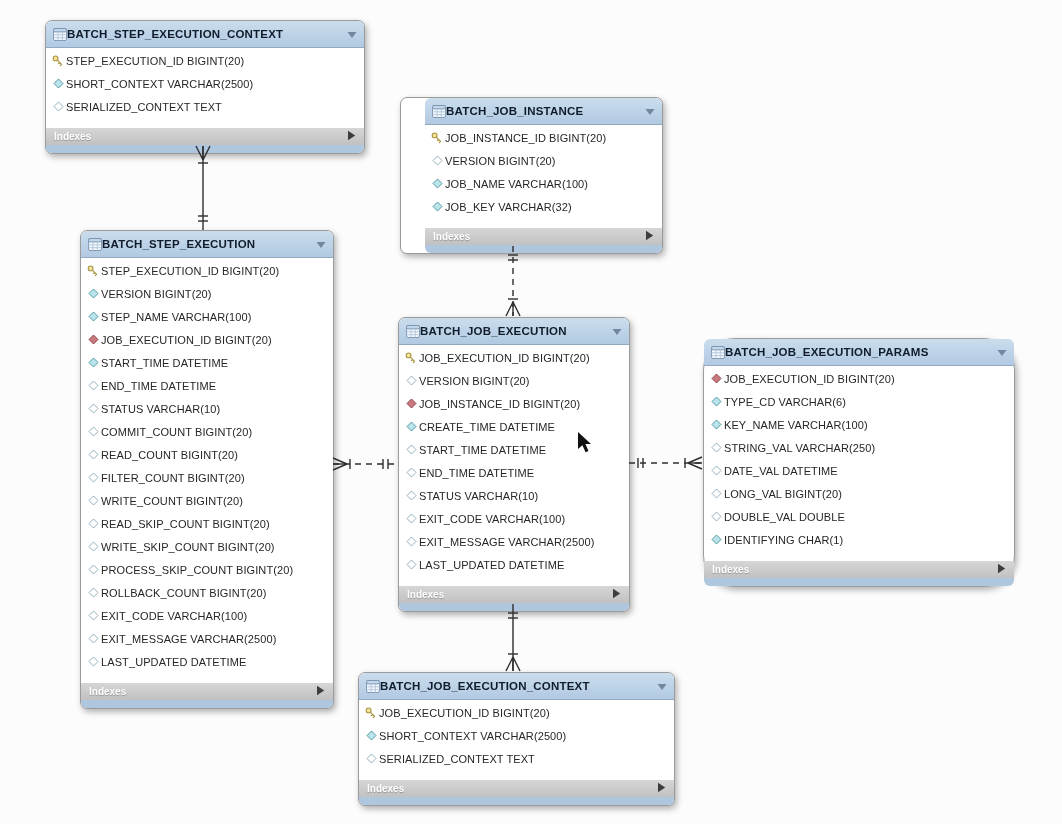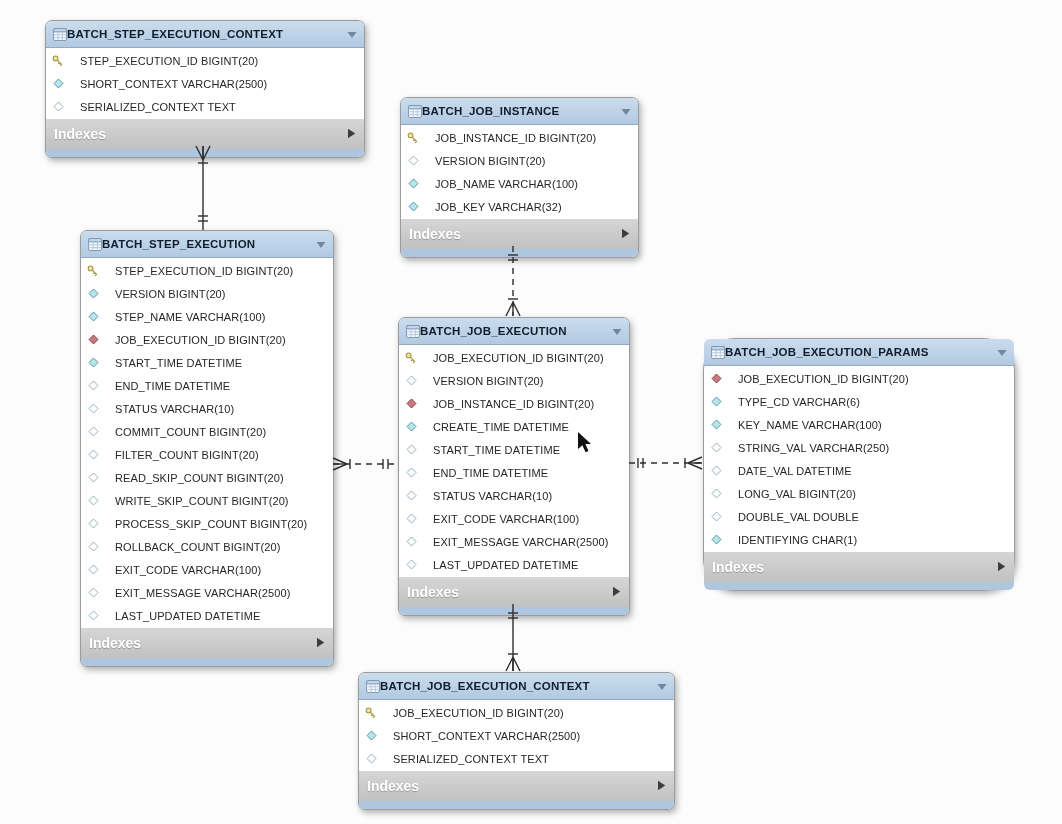--- a/index.html
+++ b/index.html
@@ -13,26 +13,26 @@
     position:absolute;background:#ffffff;border:1px solid #9b9b9b;border-radius:7px;
     box-shadow:2px 3px 6px rgba(0,0,0,.30);
   }
   .tn-header{
     height:26px;display:flex;align-items:center;padding:0 7px;
     background:linear-gradient(#cadded,#b1c9e2);
     border-bottom:1px solid #93a9c0;border-radius:6px 6px 0 0;
   }
   .tn-title{flex:1;font-size:11.5px;font-weight:bold;color:#101c2b;letter-spacing:.2px;white-space:nowrap;overflow:hidden;}
   .tn-rows{padding:1px 0;}
-  .tn-row{height:23px;display:flex;align-items:center;gap:15px;padding:0 5px;white-space:nowrap;}
+  .tn-row{height:23px;display:flex;align-items:center;gap:1px;padding:0 5px;white-space:nowrap;}
   .tn-row .coltext{font-size:11px;color:#262626;letter-spacing:.1px;}
   .tn-indexes{
-    height:30px;display:flex;align-items:center;padding:0 8px;
+    height:17px;display:flex;align-items:center;padding:0 8px;
     background:linear-gradient(#d6d6d6,#c1c1c1);
-    color:#ffffff;font-size:14px;font-weight:bold;text-shadow:0 1px 1px rgba(0,0,0,.25);
+    color:#ffffff;font-size:10px;font-weight:bold;text-shadow:0 1px 1px rgba(0,0,0,.25);margin-top:9px;
   }
   .tn-indexes .spacer{flex:1;}
   .tn-strip{height:8px;background:#afc6df;border-radius:0 0 6px 6px;}
   .icon{display:inline-flex;align-items:center;justify-content:center;width:14px;}
   #cursor{position:absolute;z-index:50;}
 </style>
 </head>
 <body>
 
 <div id="canvas">
@@ -80,21 +80,21 @@
         </div>
         <div class="tn-indexes">
           <span>Indexes</span>
           <span class="spacer"></span>
           <span><svg width="9" height="11" viewBox="0 0 9 11">
               <polygon points="1,0.8 8.2,5.5 1,10.2" fill="#3d3d3d"></polygon>
             </svg></span>
         </div>
         <div class="tn-strip"></div>
       </div>
-      <div class="table-node" style="left: 400px; top: 97px; width: 237px;">
+      <div class="table-node" style="left: 400px; top: 97px; width: 237px; padding-left: 24px;">
         <div class="tn-header">
           <span class="icon">
             <svg width="14" height="13" viewBox="0 0 14 13">
               <rect x="0.5" y="0.5" width="13" height="12" rx="1.5" fill="#f5f9fd" stroke="#7e97b3"></rect>
               <rect x="0.5" y="0.5" width="13" height="3.4" rx="1.5" fill="#c3d7ea" stroke="#7e97b3"></rect>
               <path d="M0.5 6.8 H13.5 M0.5 9.7 H13.5 M5 3.9 V12.5 M9.3 3.9 V12.5" stroke="#b4c9dd" stroke-width="1" fill="none"></path>
             </svg>
           </span>
           <span class="tn-title">BATCH_JOB_INSTANCE</span>
           <span><svg width="10" height="8" viewBox="0 0 10 8">
@@ -224,21 +224,37 @@
               </svg>
             </span>
             <span class="coltext">COMMIT_COUNT BIGINT(20)</span>
           </div>
           <div class="tn-row">
             <span class="icon">
               <svg width="11" height="11" viewBox="0 0 11 11">
                 <polygon points="5.5,1 10,5.5 5.5,10 1,5.5" fill="#ffffff" stroke="#93afbd" stroke-width="1"></polygon>
               </svg>
             </span>
+            <span class="coltext">READ_COUNT BIGINT(20)</span>
+          </div>
+          <div class="tn-row">
+            <span class="icon">
+              <svg width="11" height="11" viewBox="0 0 11 11">
+                <polygon points="5.5,1 10,5.5 5.5,10 1,5.5" fill="#ffffff" stroke="#93afbd" stroke-width="1"></polygon>
+              </svg>
+            </span>
             <span class="coltext">FILTER_COUNT BIGINT(20)</span>
+          </div>
+          <div class="tn-row">
+            <span class="icon">
+              <svg width="11" height="11" viewBox="0 0 11 11">
+                <polygon points="5.5,1 10,5.5 5.5,10 1,5.5" fill="#ffffff" stroke="#93afbd" stroke-width="1"></polygon>
+              </svg>
+            </span>
+            <span class="coltext">WRITE_COUNT BIGINT(20)</span>
           </div>
           <div class="tn-row">
             <span class="icon">
               <svg width="11" height="11" viewBox="0 0 11 11">
                 <polygon points="5.5,1 10,5.5 5.5,10 1,5.5" fill="#ffffff" stroke="#93afbd" stroke-width="1"></polygon>
               </svg>
             </span>
             <span class="coltext">READ_SKIP_COUNT BIGINT(20)</span>
           </div>
           <div class="tn-row">

